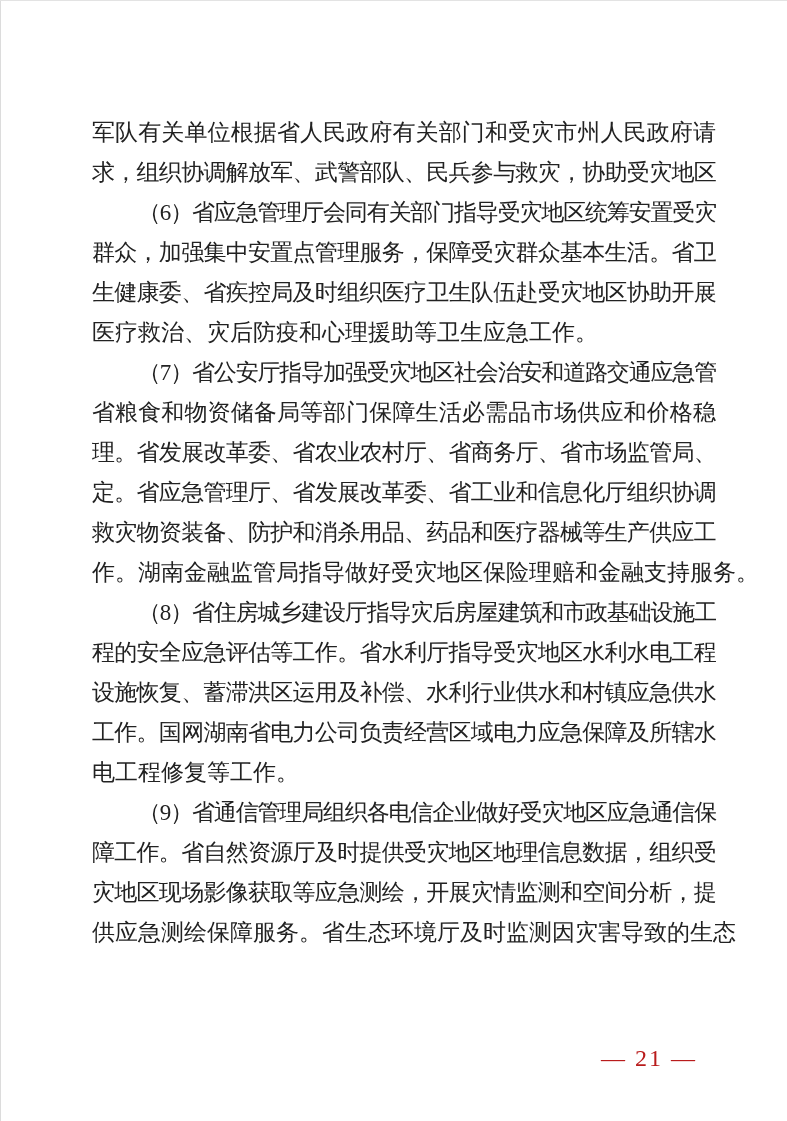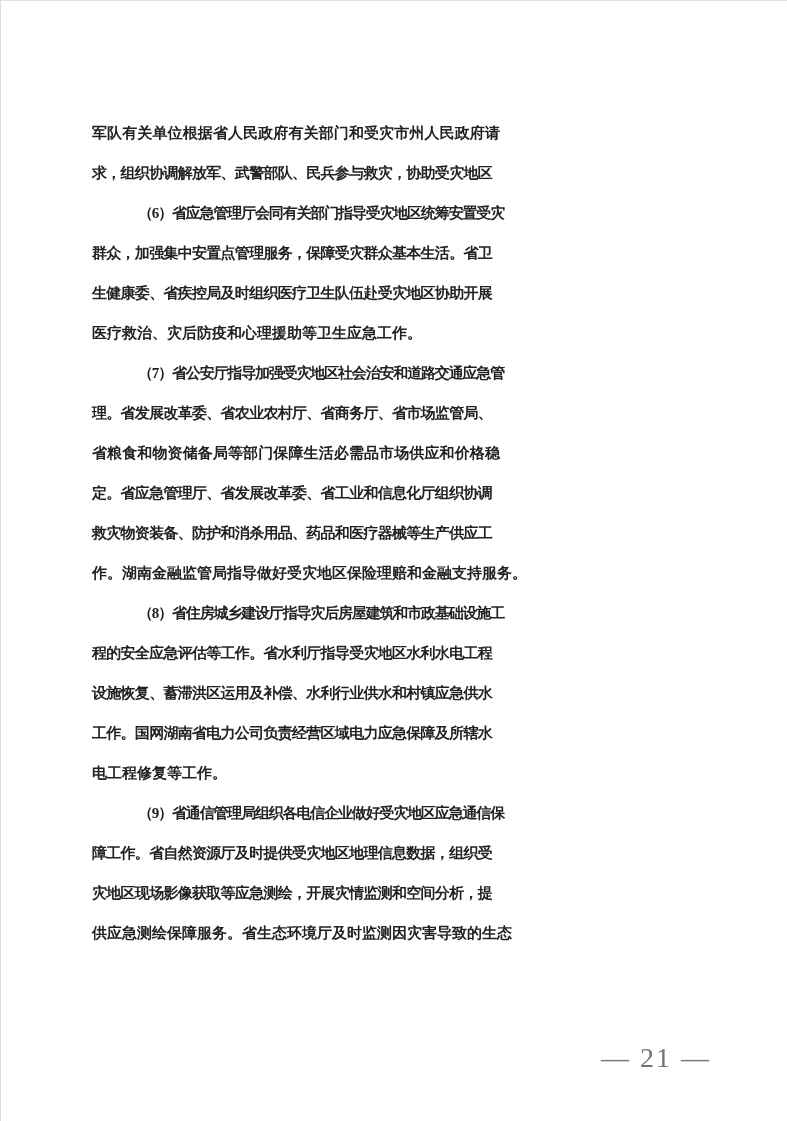--- a/index.html
+++ b/index.html
@@ -31,64 +31,63 @@
     background: #9a9a9a;
     opacity: 0.35;
   }
   .doc-body {
     position: absolute;
     left: 92px;
     top: 112px;
     width: 624px;
   }
   .line {
-    font-size: 15px;
+    font-size: 23px;
     line-height: 40px;
     white-space: nowrap;
     letter-spacing: 0;
-    font-weight: bold;
   }
   .line.first {
     padding-left: 46px; 
   }
   .line span {
     display: inline;
   }
   .footer {
     position: absolute;
     left: 0;
     top: 1042px;
     width: 787px;
     height: 32px;
   }
   .page-number {
     position: absolute;
     left: 601px;
     top: 0;
-    font-size: 28px;
+    font-size: 24px;
     line-height: 30px;
     letter-spacing: 2px;
-    color: #737373;
+    color: #b91c1c;
     white-space: nowrap;
   }
 </style>
 </head>
 <body>
 
 <div class="page">
   <div class="doc-body">
       <div class="line"><span style="letter-spacing: 0.111111px;">军队有关单位根据省人民政府有关部门和受灾市州人民政府请</span></div>
       <div class="line"><span style="letter-spacing: -0.714286px;">求，组织协调解放军、武警部队、民兵参与救灾，协助受灾地区</span></div>
       <div class="line first"><span style="letter-spacing: -1.16667px;">（6）省应急管理厅会同有关部门指导受灾地区统筹安置受灾</span></div>
       <div class="line"><span style="letter-spacing: -0.714286px;">群众，加强集中安置点管理服务，保障受灾群众基本生活。省卫</span></div>
       <div class="line"><span style="letter-spacing: -0.714286px; margin-top: 8px;">生健康委、省疾控局及时组织医疗卫生队伍赴受灾地区协助开展</span></div>
       <div class="line last"><span>医疗救治、灾后防疫和心理援助等卫生应急工作。</span></div>
       <div class="line first"><span style="letter-spacing: -1.16667px;">（7）省公安厅指导加强受灾地区社会治安和道路交通应急管</span></div>
+      <div class="line"><span style="letter-spacing: 0.111111px;">省粮食和物资储备局等部门保障生活必需品市场供应和价格稳</span></div>
       <div class="line"><span style="letter-spacing: -0.714286px;">理。省发展改革委、省农业农村厅、省商务厅、省市场监管局、</span></div>
-      <div class="line"><span style="letter-spacing: 0.111111px;">省粮食和物资储备局等部门保障生活必需品市场供应和价格稳</span></div>
       <div class="line"><span style="letter-spacing: -0.714286px;">定。省应急管理厅、省发展改革委、省工业和信息化厅组织协调</span></div>
       <div class="line"><span style="letter-spacing: -0.714286px;">救灾物资装备、防护和消杀用品、药品和医疗器械等生产供应工</span></div>
       <div class="line last"><span>作。湖南金融监管局指导做好受灾地区保险理赔和金融支持服务。</span></div>
       <div class="line first"><span style="letter-spacing: -1.16667px;">（8）省住房城乡建设厅指导灾后房屋建筑和市政基础设施工</span></div>
       <div class="line"><span style="letter-spacing: -0.714286px;">程的安全应急评估等工作。省水利厅指导受灾地区水利水电工程</span></div>
       <div class="line"><span style="letter-spacing: -0.714286px; margin-top: 12px;">设施恢复、蓄滞洪区运用及补偿、水利行业供水和村镇应急供水</span></div>
       <div class="line"><span style="letter-spacing: -0.714286px;">工作。国网湖南省电力公司负责经营区域电力应急保障及所辖水</span></div>
       <div class="line last"><span>电工程修复等工作。</span></div>
       <div class="line first"><span style="letter-spacing: -1.16667px;">（9）省通信管理局组织各电信企业做好受灾地区应急通信保</span></div>
       <div class="line"><span style="letter-spacing: -0.714286px;">障工作。省自然资源厅及时提供受灾地区地理信息数据，组织受</span></div>

